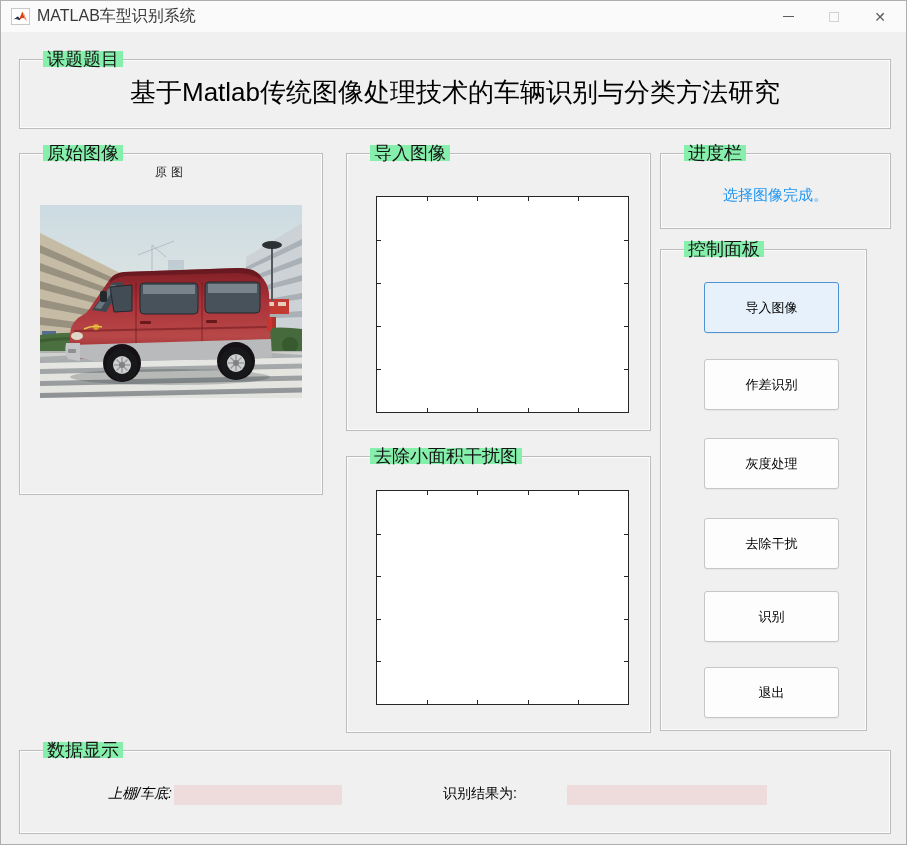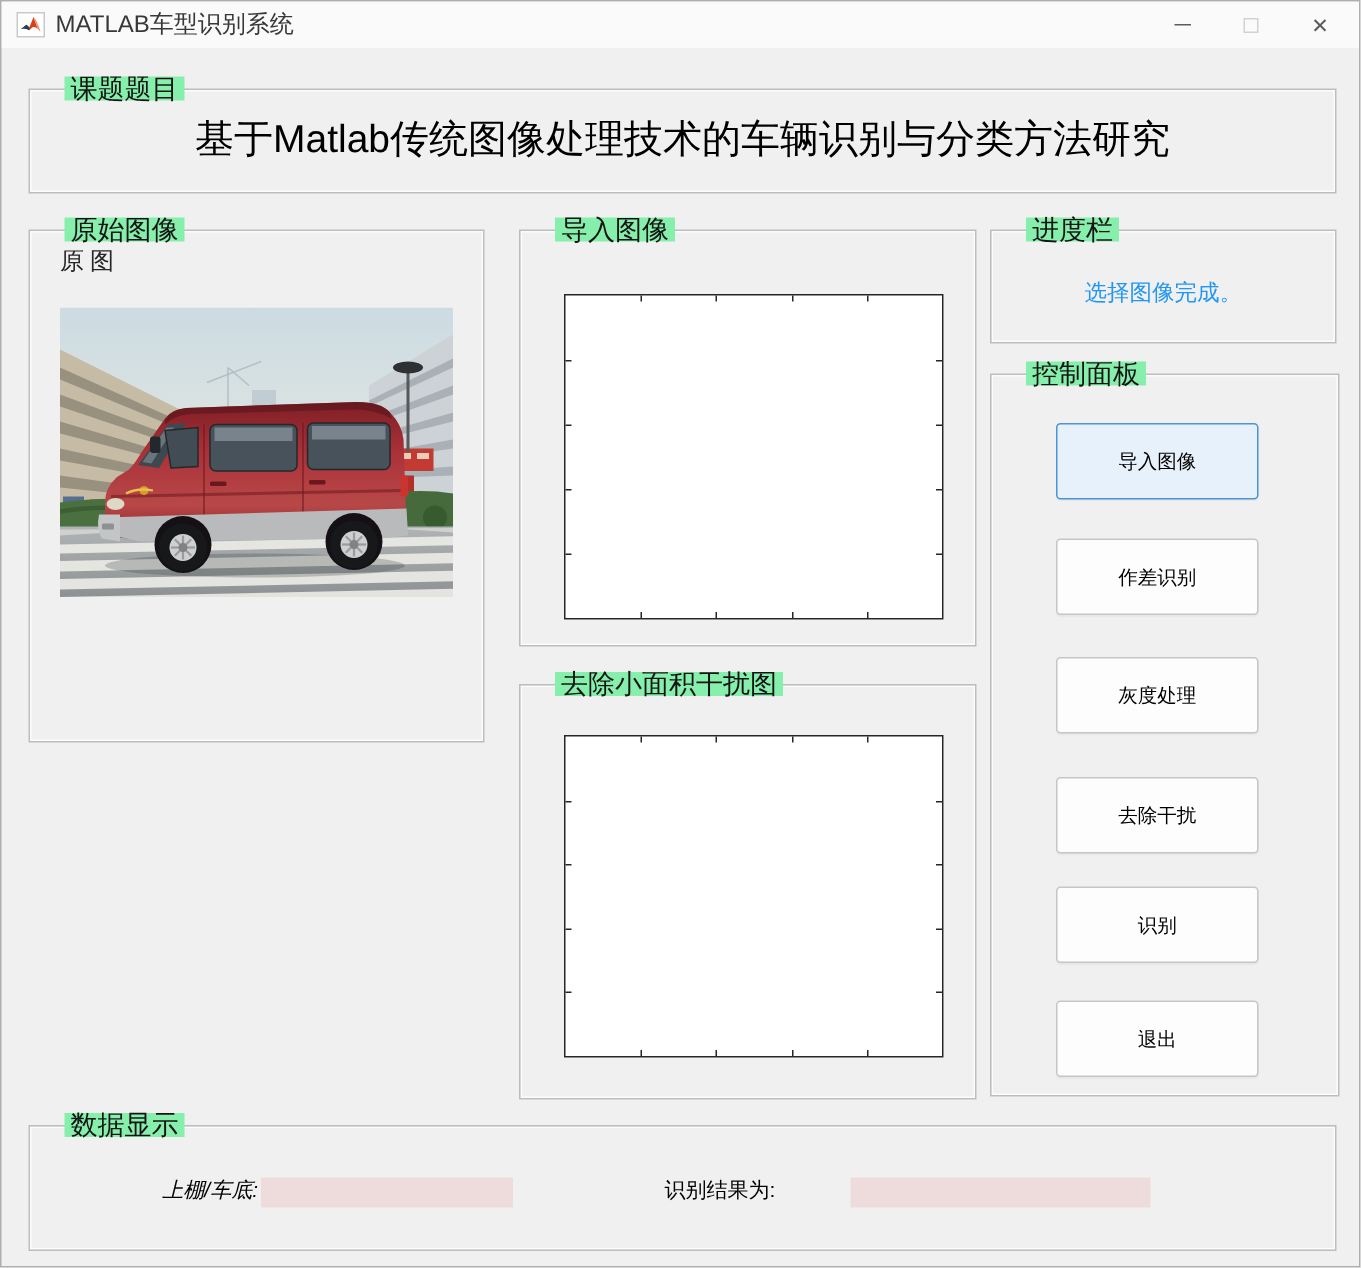--- a/index.html
+++ b/index.html
@@ -24,22 +24,22 @@
   .panel-title { position:absolute; top:-9px; left:23px; background:#86efac; padding:0 4px;
                  font-size:18px; line-height:16px; color:#141414; white-space:nowrap; }
 
   
   .matlab-axes { position:absolute; background:#fff; border:1px solid #262626; box-sizing:border-box; }
   .tick { position:absolute; background:#262626; }
 
   
   .topic-heading { position:absolute; left:0; right:0; top:15px; text-align:center;
                    font-size:26px; color:#000; }
-  .axes-title { position:absolute; left:20px; width:262px; top:10px; 
-                font-size:16px; letter-spacing:4px; color:#262626; }
+  .axes-title { position:absolute; left:20px; width:262px; top:10px; text-align:center;
+                font-size:12px; letter-spacing:4px; color:#262626; }
   .photo { position:absolute; left:20px; top:51px; width:262px; height:193px; }
   .photo svg { display:block; width:100%; height:100%; }
 
   .status-text { position:absolute; left:0; right:0; top:32px; text-align:center;
                  font-size:15px; color:#2196f3; }
 
   .ctl-btn { position:absolute; left:43px; width:135px; height:51px;
              background:#fdfdfd; border:1px solid #c6c6c6; border-radius:3px;
              font-size:13px; color:#000; display:flex; align-items:center; justify-content:center;
              cursor:pointer; box-shadow:0 1px 1px rgba(0,0,0,0.04); }
@@ -234,21 +234,21 @@
         <div class="tick" style="height: 1px; width: 4px; top: 80%; left: 0px;"></div>
         <div class="tick" style="height: 1px; width: 4px; top: 80%; right: 0px;"></div>
       </div>
   </div>
 
   <div class="panel" style="left:659px; top:152px; width:231px; height:76px;">
     <span class="panel-title">进度栏</span>
     <div class="status-text">选择图像完成。</div>
   </div>
 
-  <div class="panel" style="left:659px; top:248px; width:233px; height:482px;">
+  <div class="panel" style="left:659px; top:248px; width:207px; height:482px;">
     <span class="panel-title">控制面板</span>
     <button class="ctl-btn primary" style="top:32px;">导入图像</button>
     <button class="ctl-btn" style="top:188px;">灰度处理</button>
     <button class="ctl-btn" style="top:109px;">作差识别</button>
     <button class="ctl-btn" style="top:268px;">去除干扰</button>
     <button class="ctl-btn" style="top:341px;">识别</button>
     <button class="ctl-btn" style="top:417px;">退出</button>
   </div>
 
 

